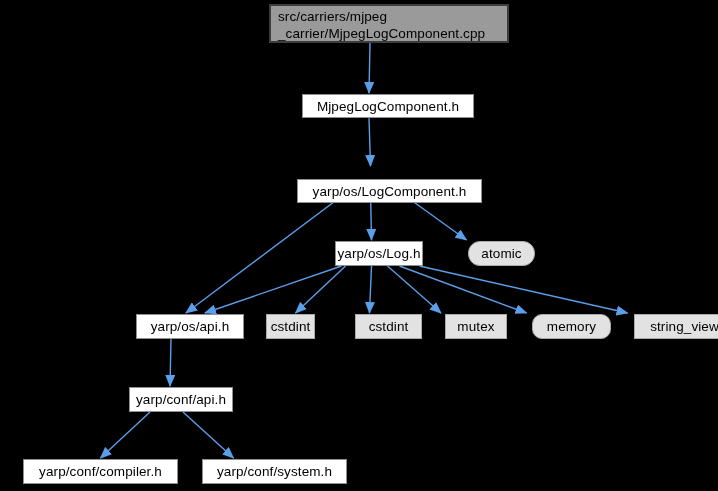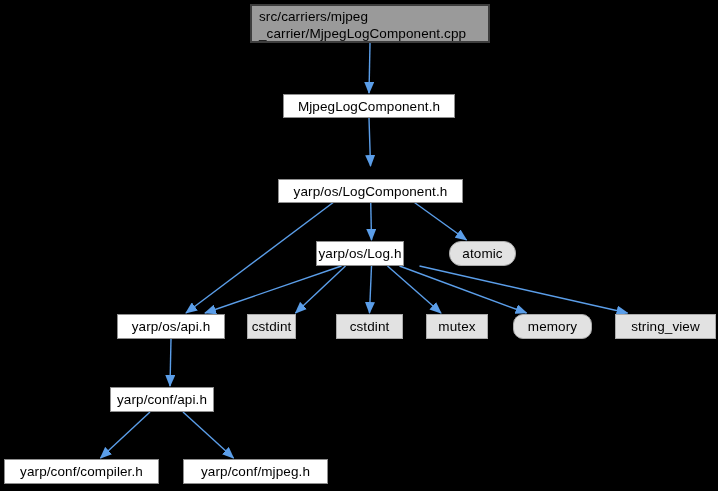--- a/index.html
+++ b/index.html
@@ -19,20 +19,21 @@
     position: absolute;
     left: 0;
     top: 0;
   }
   .node {
     position: absolute;
     box-sizing: border-box;
     font-size: 13.5px;
     color: var(--text, #000);
     letter-spacing: 0.1px;
+    margin-left: 19px;
   }
   .node.linked {
     background: var(--linked-fill, #fff);
     border: 1.5px solid var(--linked-border, #8f8f8f);
     display: flex;
     align-items: center;
     justify-content: center;
     white-space: nowrap;
   }
   .node.leaf {
@@ -84,14 +85,14 @@
     <div class="node linked" style="left: 316px; top: 241px; width: 88px; height: 25px;">yarp/os/Log.h</div>
     <div class="node leaf" style="left: 449px; top: 241px; width: 67px; height: 25px; border-radius: 12px;">atomic</div>
     <div class="node linked" style="left: 117px; top: 314px; width: 108px; height: 25px;">yarp/os/api.h</div>
     <div class="node leaf" style="left: 247px; top: 314px; width: 49px; height: 25px;">cstdint</div>
     <div class="node leaf" style="left: 336px; top: 314px; width: 67px; height: 25px;">cstdint</div>
     <div class="node leaf" style="left: 426px; top: 314px; width: 62px; height: 25px;">mutex</div>
     <div class="node leaf" style="left: 513px; top: 314px; width: 79px; height: 25px; border-radius: 10px;">memory</div>
     <div class="node leaf" style="left: 615px; top: 314px; width: 101px; height: 25px;">string_view</div>
     <div class="node linked" style="left: 110px; top: 387px; width: 104px; height: 25px;">yarp/conf/api.h</div>
     <div class="node linked" style="left: 4px; top: 459px; width: 155px; height: 25px;">yarp/conf/compiler.h</div>
-    <div class="node linked" style="left: 183px; top: 459px; width: 145px; height: 25px;">yarp/conf/mjpeg.h</div>
+    <div class="node linked" style="left: 183px; top: 459px; width: 145px; height: 25px;">yarp/conf/system.h</div>
   </div>
 
 </body></html>

